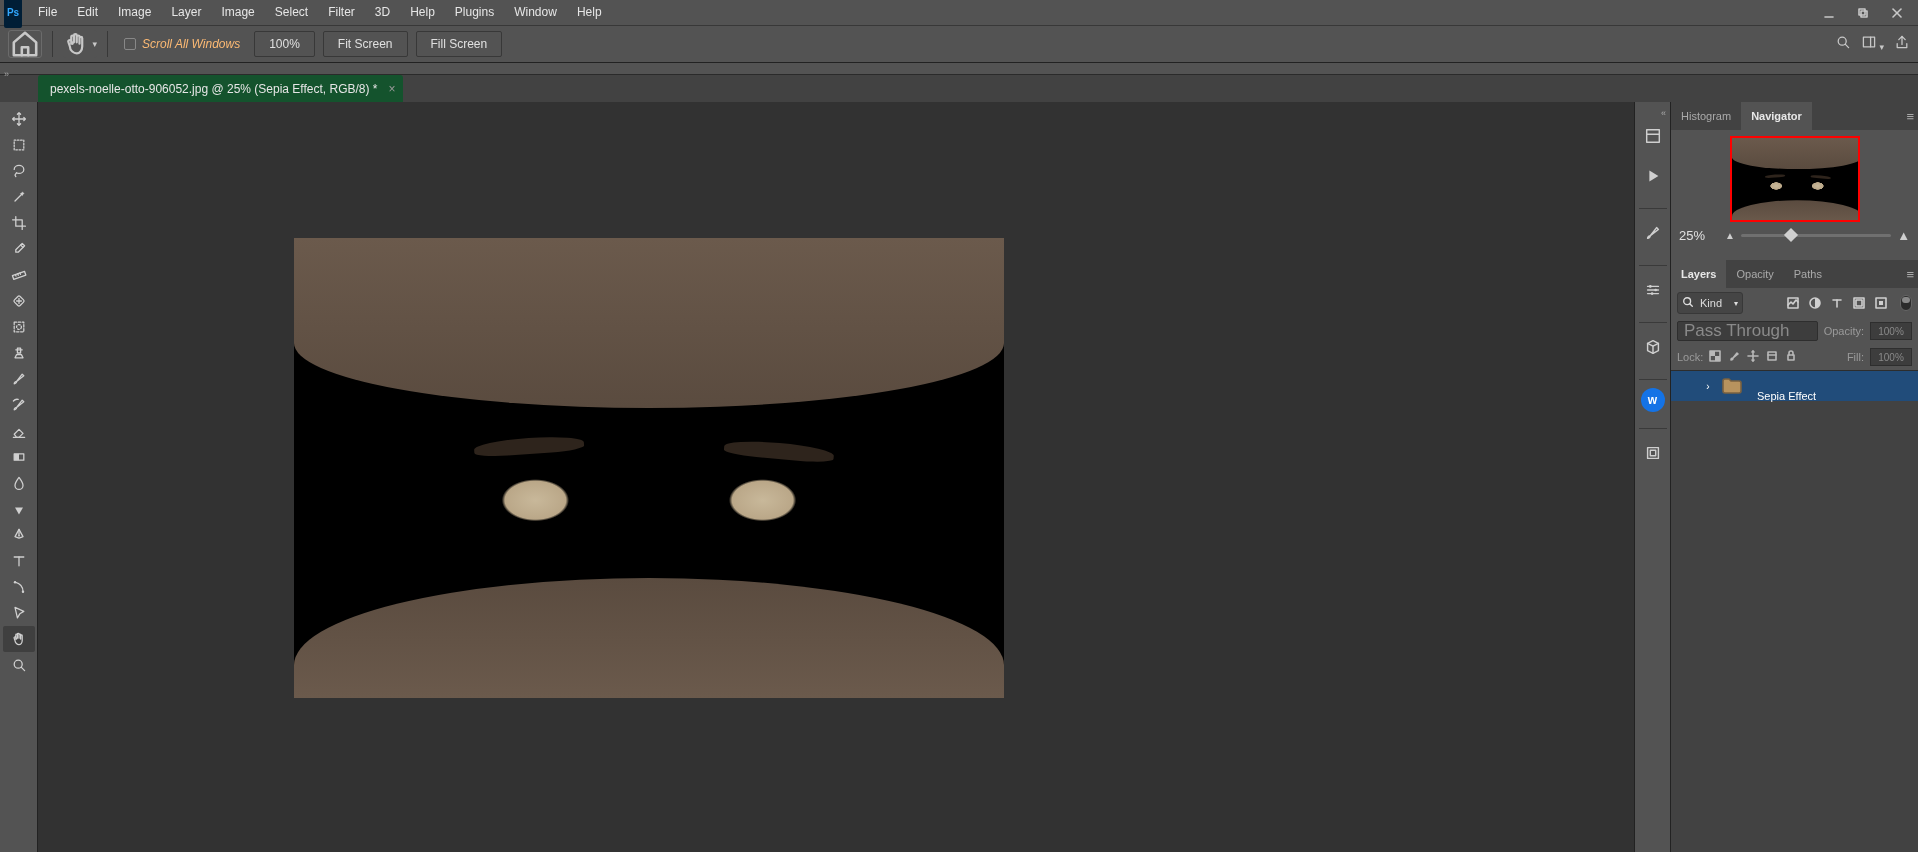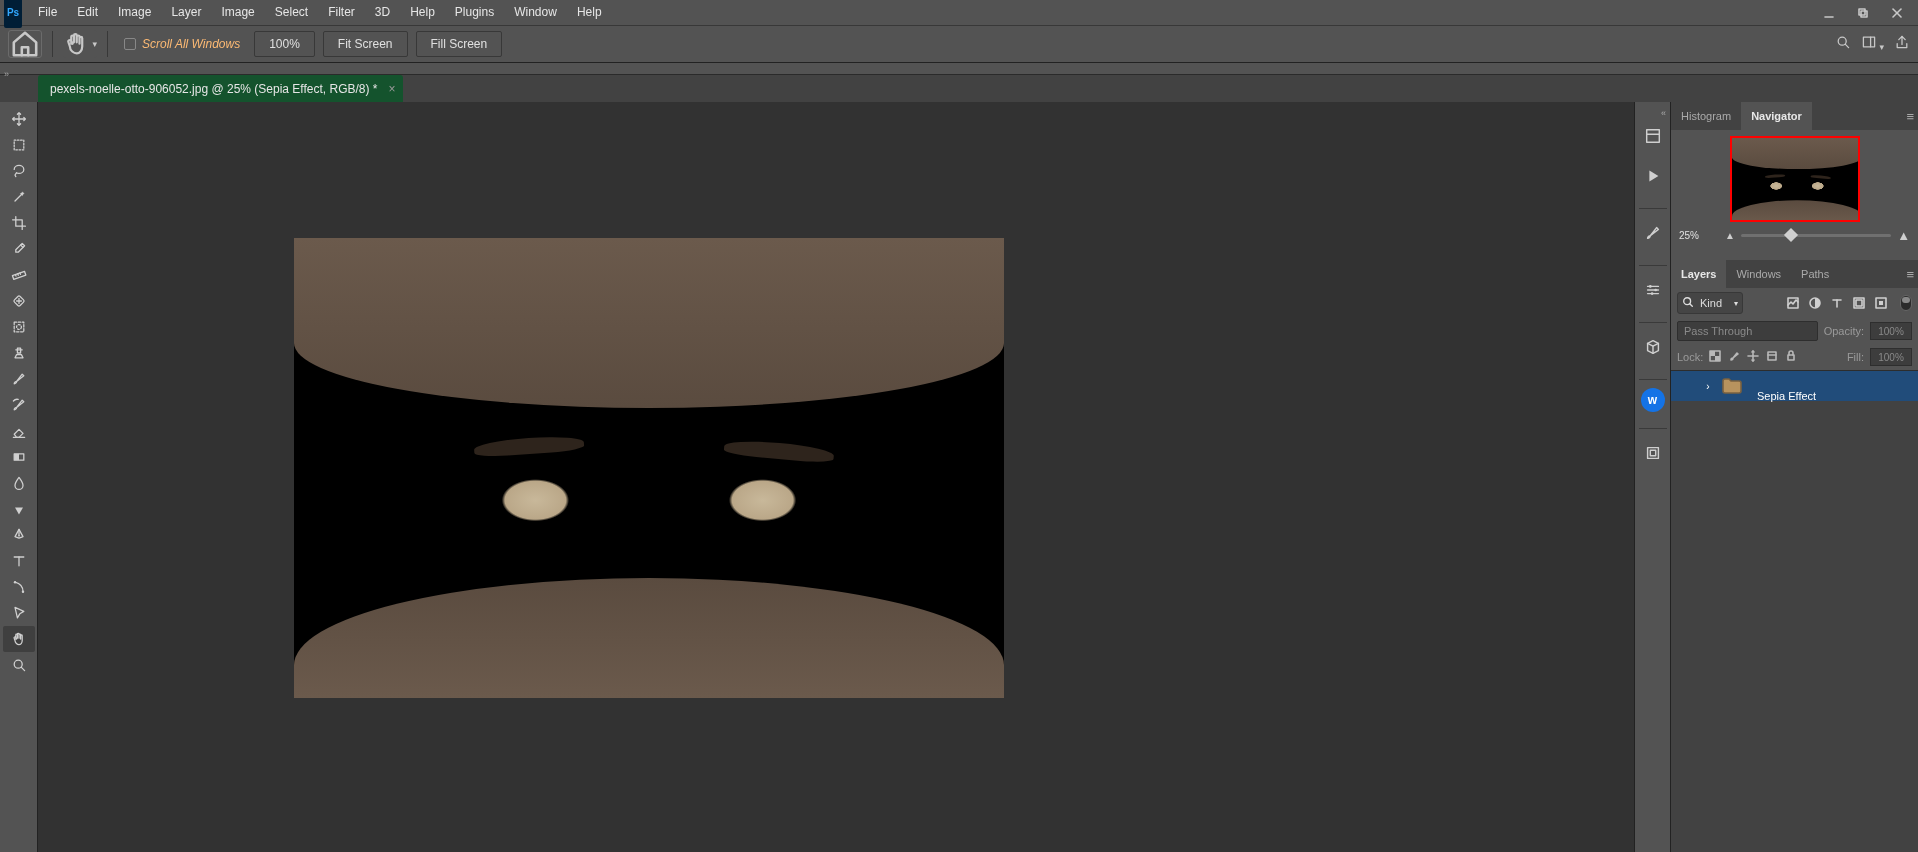--- a/index.html
+++ b/index.html
@@ -73,38 +73,38 @@
 .panel-col { width:248px; background:#535353; border-left:1px solid #222; display:flex; flex-direction:column;}
 .panel-tabs { height:28px; background:#424242; display:flex; align-items:center; position:relative;}
 .panel-tab { padding:0 10px; font-size:11px; color:#aaa; height:28px; display:flex; align-items:center;}
 .panel-tab.active { background:#535353; color:#e8e8e8; font-weight:600;}
 .panel-menu-dots { position:absolute; right:4px; font-size:13px; color:#aaa;}
 
 .navigator-body { height:130px; background:#535353; display:flex; flex-direction:column; align-items:center;}
 .nav-thumb { margin-top:6px; width:130px; height:86px; border:2px solid #ff0000; background:#000; position:relative; overflow:hidden;}
 .nav-thumb .face { transform:scale(0.183); transform-origin:top left; width:710px; height:460px;}
 .nav-zoom-row { display:flex; align-items:center; width:100%; padding:6px 8px 0 8px; gap:6px;}
-.nav-zoom-val { font-size:10px; color:#e0e0e0; width:40px;}
+.nav-zoom-val { font-size:13px; color:#e0e0e0; width:40px;}
 .nav-tri { color:#cfcfcf; font-size:10px;}
 .nav-slider { flex:1; height:3px; background:#707070; position:relative; border-radius:2px;}
 .nav-slider .thumb{ position:absolute; left:30%; top:-4px; width:10px; height:10px; background:#cfcfcf; transform:rotate(45deg);}
 
 .layers-body { flex:1; background:#535353; display:flex; flex-direction:column;}
 .layers-toolbar1 { height:30px; display:flex; align-items:center; padding:0 6px; gap:6px;}
 .kind-select { height:22px; background:#454545; border:1px solid #383838; border-radius:3px; font-size:11px; color:#ddd; padding:0 20px 0 22px; position:relative; display:flex; align-items:center;}
 .kind-select .mag { position:absolute; left:4px; }
 .kind-select .car { position:absolute; right:4px; font-size:8px;}
 .filter-icons { display:flex; gap:8px; margin-left:auto;}
 .filter-icons .fi{ width:14px; height:14px; color:#cfcfcf;}
 .filter-icons .fi svg{width:14px;height:14px;}
 .toggle-pill { width:12px; height:16px; border-radius:6px; background:#2b2b2b; border:1px solid #666; position:relative; margin-left:6px;}
 .toggle-pill::after{content:"";position:absolute;top:1px;left:1px;width:8px;height:6px;border-radius:3px;background:#888;}
 
 .layers-row { height:26px; display:flex; align-items:center; padding:0 6px; font-size:11px; color:#9a9a9a; gap:6px;}
-.blend-select { flex:1; height:20px; background:#3d3d3d; border:1px solid #2e2e2e; border-radius:2px; padding:0 6px; display:flex; align-items:center; font-size:11px; color:#8a8a8a;}
+.blend-select { flex:1; height:20px; background:#3d3d3d; border:1px solid #2e2e2e; border-radius:2px; padding:0 6px; display:flex; align-items:center; font-size:17px; color:#8a8a8a;}
 .pct-box { width:42px; height:18px; background:#3d3d3d; border:1px solid #2e2e2e; font-size:10px; color:#8a8a8a; display:flex; align-items:center; justify-content:center;}
 .lock-icons { display:flex; gap:7px; color:#b8b8b8;}
 .lock-icons svg{width:12px;height:12px;}
 
 .layer-list { flex:1; background:#424242; border-top:1px solid #2d2d2d; overflow:auto;}
 .layer-item { height:30px; display:flex; align-items:center; font-size:11px; color:#e0e0e0;}
 .layer-item.selected { background:#214c7a; color:#fff;}
 .eye-col { width:30px; display:flex; align-items:center; justify-content:center;}
 .eye-col svg{width:15px;height:15px;}
 .layer-caret { width:14px; text-align:center; font-size:10px;}
@@ -425,21 +425,21 @@
         <span class="nav-tri">▲</span>
         <div class="nav-slider">
             <div class="thumb"></div>
           </div>
         <span class="nav-tri" style="font-size:13px">▲</span>
       </div>
     </div>
 
     <div class="panel-tabs">
       <div class="panel-tab active">Layers</div>
-      <div class="panel-tab">Windows</div>
+      <div class="panel-tab">Opacity</div>
       <div class="panel-tab">Paths</div>
       <div class="panel-menu-dots">≡</div>
     </div>
     <div class="layers-body">
       <div class="layers-toolbar1">
         <div class="kind-select">
           <span class="mag"><svg viewBox="0 0 14 14" width="12" height="12">
                 <circle cx="6" cy="6" r="4"></circle>
                 <line x1="9" y1="9" x2="12" y2="12"></line>
               </svg></span>

